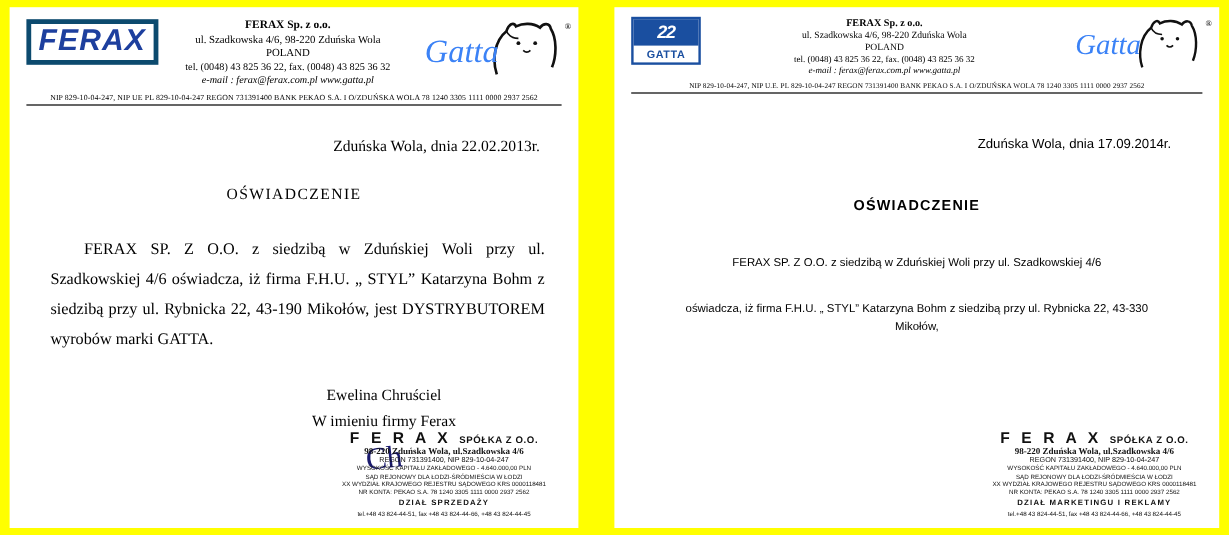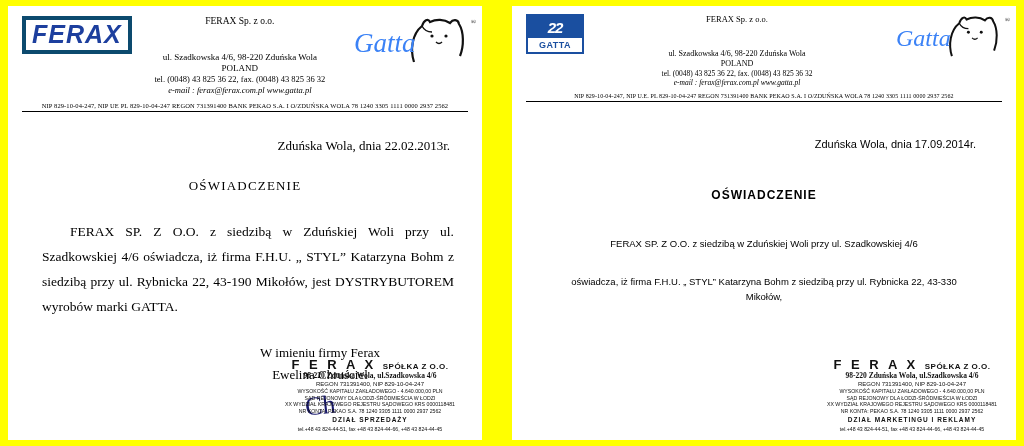--- a/index.html
+++ b/index.html
@@ -46,26 +46,25 @@
     align-items: flex-start;
     justify-content: space-between;
     gap: 6px;
   }
   .lh-center {
     text-align: center;
     flex: 1;
     line-height: 1.25;
   }
   .lh-center .company {
-    font-weight: normal;
+    font-weight: bold;
     font-size: 9.5px;
   }
   .lh-center .addr {
     font-size: 9px;
-    margin-top: 24px;
   }
   .lh-center .country {
     font-size: 9px;
   }
   .lh-center .tel {
     font-size: 8.5px;
   }
   .lh-center .mail {
     font-size: 8.5px;
     font-style: italic;
@@ -310,22 +309,22 @@
     </div>
 
     <div class="nip-line">NIP 829-10-04-247, NIP UE  PL 829-10-04-247      REGON 731391400 BANK PEKAO S.A. I O/ZDUŃSKA WOLA 78 1240 3305 1111 0000 2937 2562</div>
     <div class="rule"></div>
 
     <div class="place-date">Zduńska Wola, dnia  22.02.2013r.</div>
     <div class="title">OŚWIADCZENIE</div>
     <div class="para">FERAX  SP. Z O.O. z siedzibą w Zduńskiej Woli przy ul. Szadkowskiej 4/6 oświadcza, iż firma F.H.U. „ STYL” Katarzyna Bohm  z siedzibą przy ul. Rybnicka 22, 43-190 Mikołów, jest DYSTRYBUTOREM wyrobów marki GATTA.</div>
 
     <div class="sign-block">
+      <div>Ewelina Chruściel</div>
       <div>W imieniu firmy Ferax</div>
-      <div>Ewelina Chruściel</div>
       <div class="signature">Ch</div>
     </div>
 
     <div class="stamp stamp-left">
       <div class="s1"><span>F E R A X</span> <span class="small">SPÓŁKA Z O.O.</span></div>
       <div class="s2">98-220 Zduńska Wola,  ul.Szadkowska 4/6</div>
       <div class="s3">REGON 731391400,    NIP 829-10-04-247</div>
       <div class="s4" style="white-space:pre-line">WYSOKOŚĆ KAPITAŁU ZAKŁADOWEGO - 4.640.000,00 PLN
 SĄD REJONOWY DLA ŁODZI-ŚRÓDMIEŚCIA W ŁODZI
 XX WYDZIAŁ KRAJOWEGO REJESTRU SĄDOWEGO KRS 0000118481

